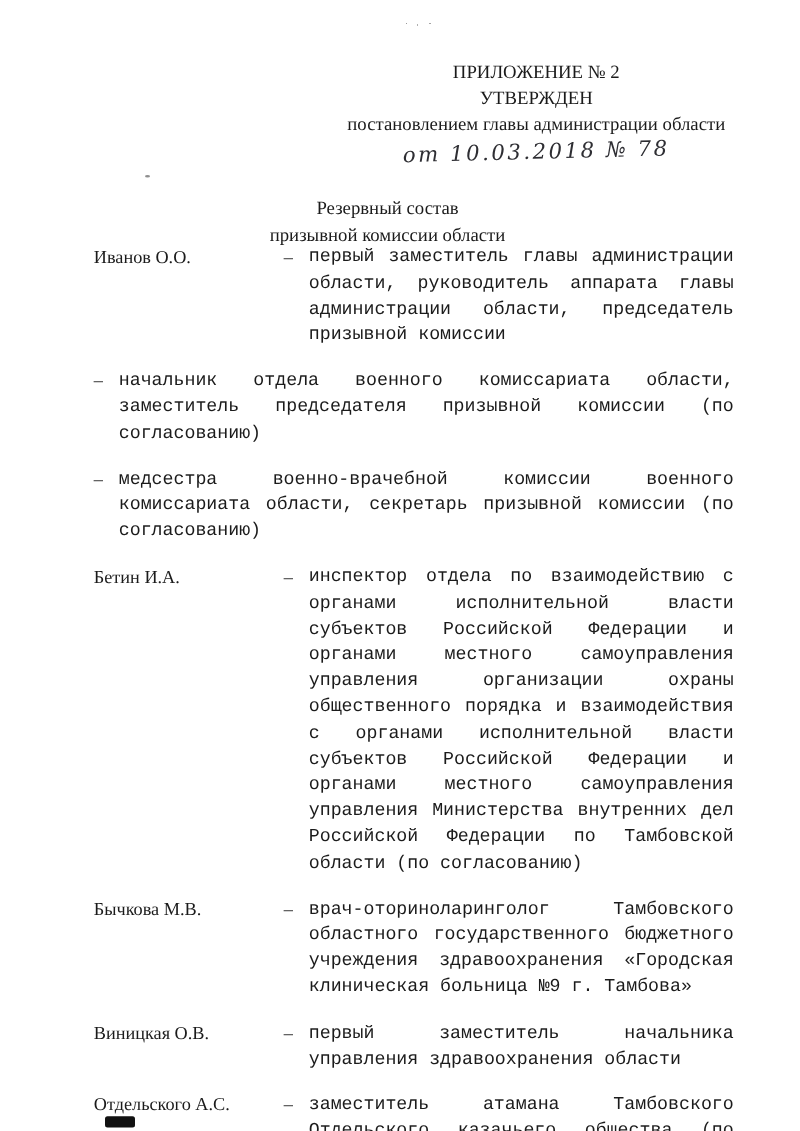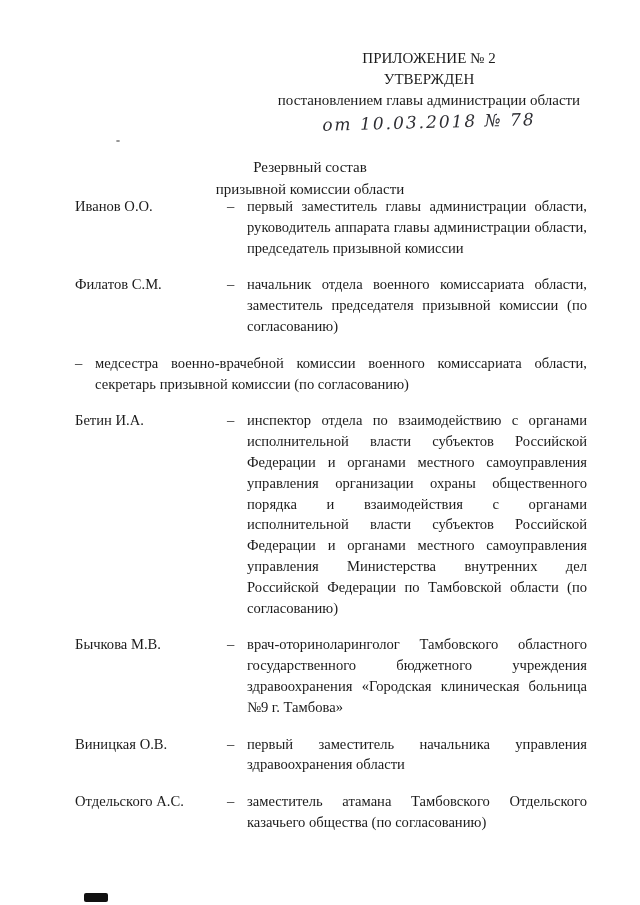--- a/index.html
+++ b/index.html
@@ -69,20 +69,21 @@
   }
   .entry-dash {
     width: 20px;
     flex: 0 0 20px;
     text-align: left;
   }
   .entry-desc {
     flex: 1 1 auto;
     text-align: justify;
     text-justify: inter-word;
+    font-family: Liberation Mono, monospace;
   }
   
   .artifact {
     position: absolute;
     background: #111;
   }
   .artifact.bottom-blob {
     left: 84px;
     top: 893px;
     width: 24px;
@@ -129,21 +130,20 @@
 
   <div class="entries">
 
     <div class="entry">
       <div class="entry-name">Иванов О.О.</div>
       <div class="entry-dash">–</div>
       <div class="entry-desc">первый заместитель главы администрации области, руководитель аппарата главы администрации области, председатель призывной комиссии</div>
     </div>
 
     <div class="entry">
-      <div class="entry-name">Филатов С.М.</div>
       <div class="entry-dash">–</div>
       <div class="entry-desc">начальник отдела военного комиссариата области, заместитель председателя призывной комиссии (по согласованию)</div>
     </div>
 
     <div class="entry">
       <div class="entry-dash">–</div>
       <div class="entry-desc">медсестра военно-врачебной комиссии военного комиссариата области, секретарь призывной комиссии (по согласованию)</div>
     </div>
 
     <div class="entry">

